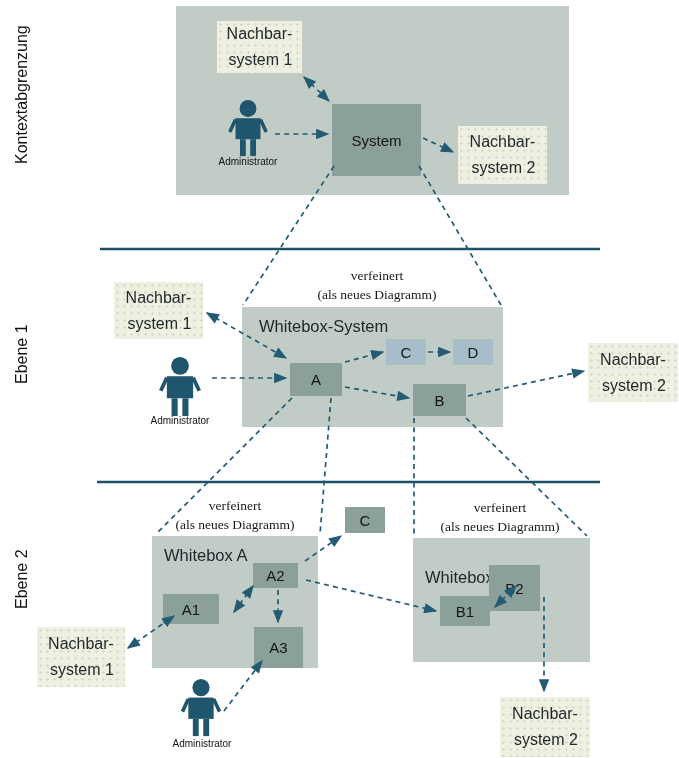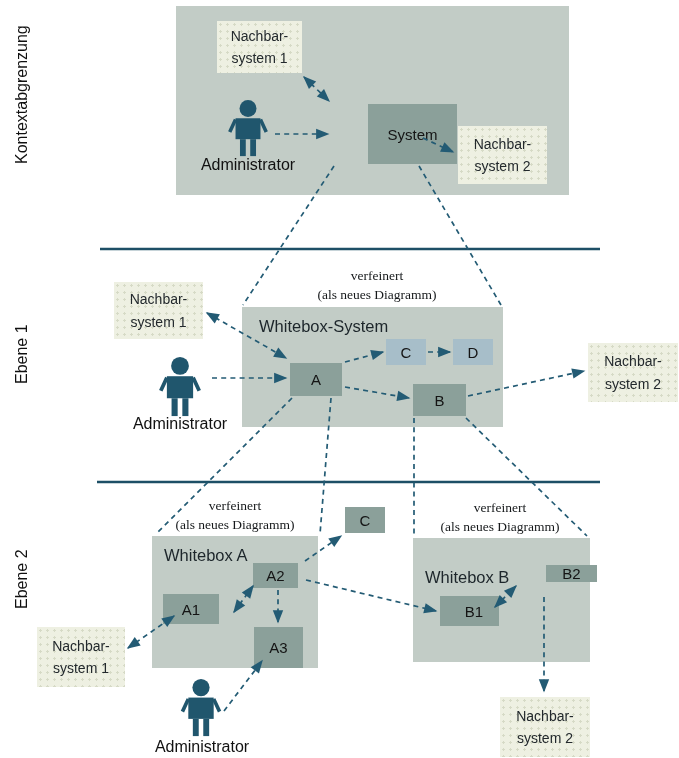--- a/index.html
+++ b/index.html
@@ -11,52 +11,52 @@
   .container{position:absolute;background:#c2ccc6;}
   .box{
     position:absolute;background:#8ba09a;display:flex;align-items:center;
     justify-content:center;font-size:15px;color:#141414;
   }
   .box.light{background:#a7bec9;}
   .cream{
     position:absolute;background-color:#eef0e2;
     background-image:radial-gradient(#d6dac6 1px,rgba(0,0,0,0) 1.2px);
     background-size:7px 7px;
-    display:flex;align-items:center;justify-content:center;text-align:center;
-    white-space:pre-line;font-size:14px;line-height:1.6;color:#23292d;
+    display:flex;align-items:center;justify-content:center;text-align:right;
+    white-space:pre-line;font-size:16px;line-height:1.6;color:#23292d;
   }
   .wtitle{position:absolute;font-size:16.5px;color:#1d262b;}
   .note{
     position:absolute;text-align:center;white-space:pre-line;
     font-size:13.5px;line-height:1.4;color:#15181a;font-family:Liberation Serif, serif;
   }
   .vlabel{
     position:absolute;writing-mode:vertical-rl;transform:rotate(180deg);
     display:flex;align-items:center;justify-content:center;
     font-size:16px;color:#101010;width:24px;
   }
   .admin-label{
-    position:absolute;width:96px;text-align:center;font-size:16px;color:#111;
+    position:absolute;width:96px;text-align:center;font-size:10px;color:#111;
   }
   .admin-figure{position:absolute;}
   #wires{position:absolute;left:0;top:0;pointer-events:none;}
 </style>
 </head>
 <body>
 
 <div id="canvas">
 
   <div class="vlabel" style="left:10px;top:25px;height:140px;">Kontextabgrenzung</div>
   <div class="vlabel" style="left:10px;top:318px;height:72px;">Ebene 1</div>
   <div class="vlabel" style="left:10px;top:543px;height:72px;">Ebene 2</div>
 
   <div class="container" style="left:176px;top:6px;width:393px;height:189px;"></div>
   <div class="cream" style="left:217px;top:21px;width:85px;height:52px;">Nachbar-
 system 1</div>
-  <div class="box" style="left:332px;top:104px;width:89px;height:60px;margin-left:36px;">System</div>
+  <div class="box" style="left:332px;top:104px;width:89px;height:72px;">System</div>
   <div class="cream" style="left:458px;top:126px;width:89px;height:58px;">Nachbar-
 system 2</div>
 
   <svg class="admin-figure" style="left:226px;top:100px;" width="44" height="57" viewBox="0 0 46 64">
     <g fill="#20566d" stroke="none">
       <circle cx="23" cy="9.5" r="9.5"></circle>
       <rect x="9" y="20.5" width="28" height="23.5"></rect>
       <rect x="14" y="44" width="6.5" height="19"></rect>
       <rect x="25.5" y="44" width="6.5" height="19"></rect>
     </g>
@@ -98,22 +98,22 @@
 
   <div class="container" style="left:152px;top:536px;width:166px;height:132px;"></div>
   <div class="wtitle" style="left:164px;top:546px;">Whitebox A</div>
   <div class="container" style="left:413px;top:538px;width:177px;height:124px;"></div>
   <div class="wtitle" style="left:425px;top:568px;">Whitebox B</div>
 
   <div class="box" style="left:345px;top:507px;width:40px;height:26px;">C</div>
   <div class="box" style="left:253px;top:563px;width:45px;height:25px;">A2</div>
   <div class="box" style="left:163px;top:594px;width:56px;height:30px;">A1</div>
   <div class="box" style="left:254px;top:627px;width:49px;height:41px;">A3</div>
-  <div class="box" style="left:440px;top:596px;width:50px;height:30px;padding-left:9px;">B1</div>
-  <div class="box" style="left:546px;top:565px;width:51px;height:17px;">B2</div>
+  <div class="box" style="left:440px;top:596px;width:50px;height:30px;">B1</div>
+  <div class="box" style="left:489px;top:565px;width:51px;height:46px;">B2</div>
 
   <div class="cream" style="left:37px;top:627px;width:88px;height:60px;">Nachbar-
 system 1</div>
   <div class="cream" style="left:500px;top:697px;width:90px;height:60px;">Nachbar-
 system 2</div>
 
   <svg class="admin-figure" style="left:179px;top:679px;" width="44" height="58" viewBox="0 0 46 64">
     <g fill="#20566d" stroke="none">
       <circle cx="23" cy="9.5" r="9.5"></circle>
       <rect x="9" y="20.5" width="28" height="23.5"></rect>

